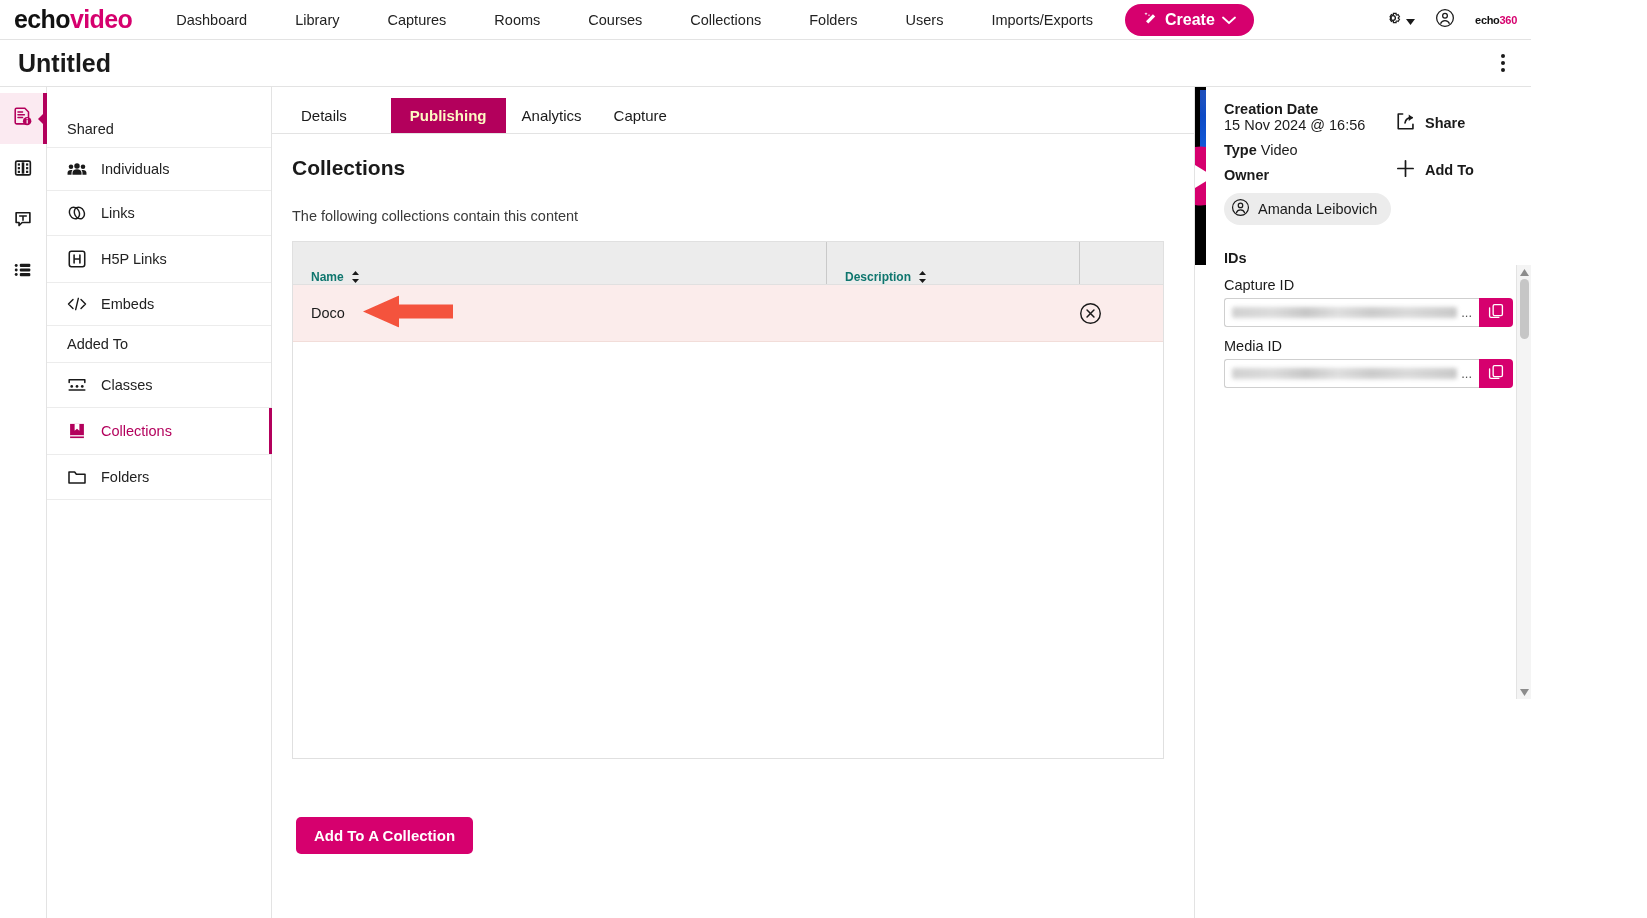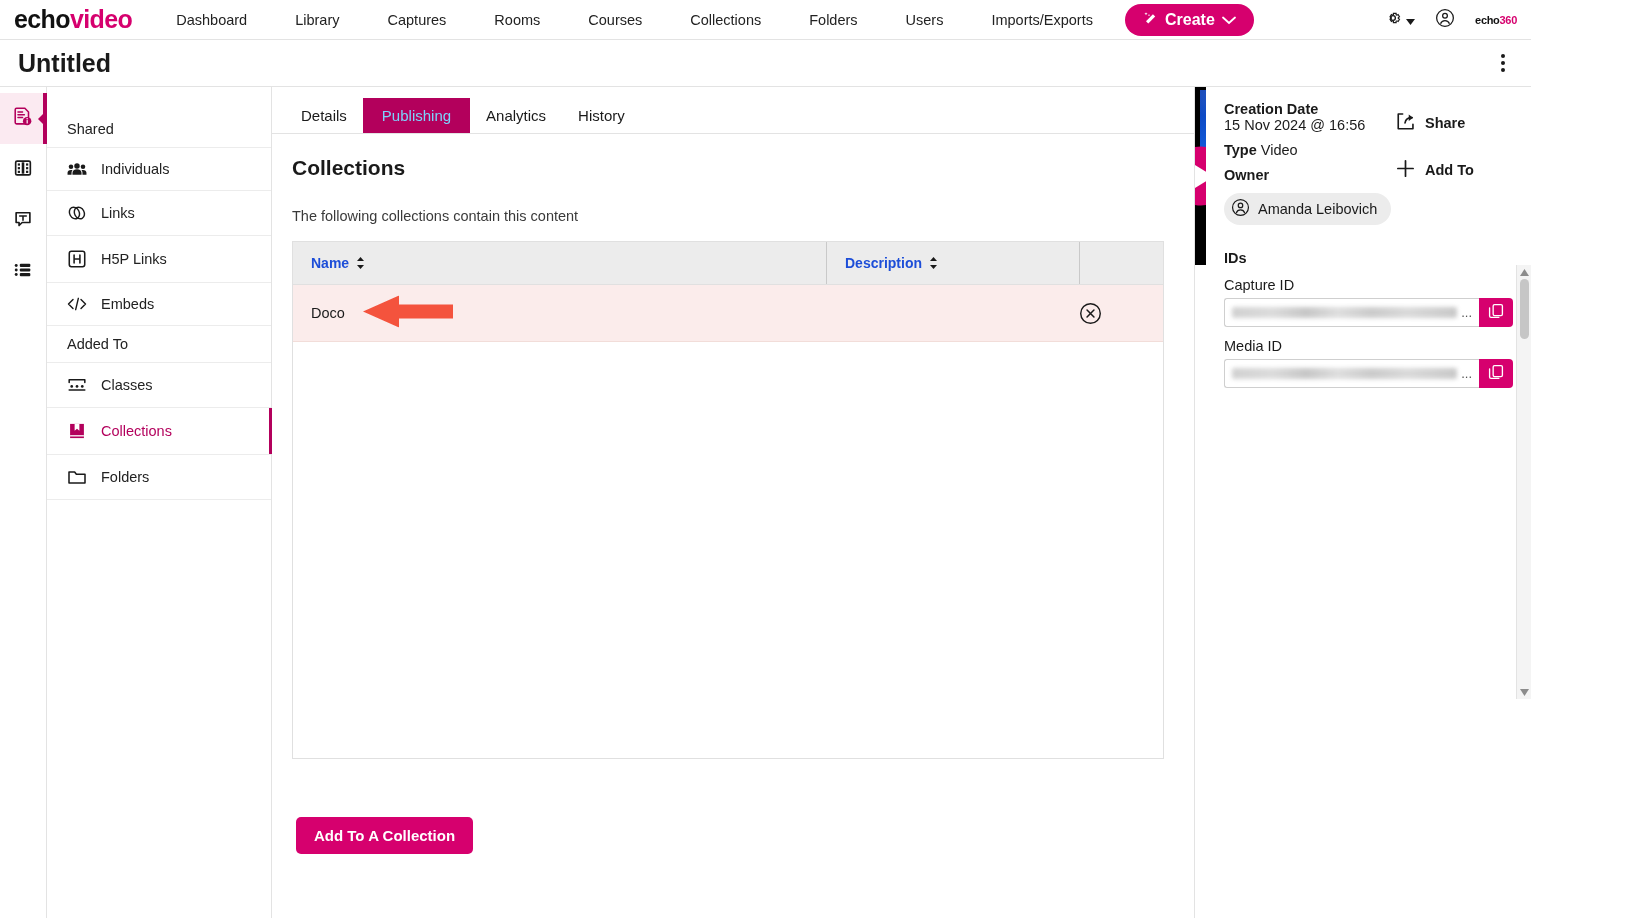--- a/index.html
+++ b/index.html
@@ -140,22 +140,22 @@
     border: 1px solid #e0e0e0;
     height: 518px;
     background: #fff;
   }
   .t-head {
     display: flex; align-items: center;
     background: #ececec; height: 43px;
     border-bottom: 1px solid #e0e0e0;
   }
   .th {
-    font-size: 14px; font-weight: 700; color: #1d4ed8;
-    display: flex; align-items: center; gap: 7px;
+    font-size: 12px; font-weight: 700; color: #0f766e;
+    display: flex; align-items: flex-end; gap: 7px;
     height: 100%;
     padding-left: 18px; cursor: pointer;
   }
   .th.name { flex: 0 0 533px; }
   .th.desc { flex: 0 0 253px; border-left: 1px solid #c9c9c9; }
   .th.actions { flex: 1 1 auto; border-left: 1px solid #c9c9c9; }
   .sort-ico { display:flex; flex-direction:column; line-height:0; gap:1px; }
 
   .t-row {
     display: flex; align-items: center; height: 57px;
@@ -493,23 +493,23 @@
           </svg>
         </span>
         <span>Folders</span>
       </div>
     </div>
 
     <div class="main">
 
       <div style="height:47px; display:flex; align-items:flex-end; border-bottom:1px solid #e3e3e3; padding-left:13px;">
         <div style="font-size:15px; color:#1a1a1a; padding:9px 16px; cursor:pointer;">Details</div>
-        <div style="font-size:15px; color:#7dd3fc; background:#b3005c; padding:9px 19px; cursor:pointer; font-weight:400;">Publishing</div>
+        <div style="font-size:15px; color:#fef9c3; background:#b3005c; padding:9px 19px; cursor:pointer; font-weight:700;margin-left:28px;">Publishing</div>
         <div style="font-size:15px; color:#1a1a1a; padding:9px 16px; cursor:pointer;">Analytics</div>
-        <div style="font-size:15px; color:#1a1a1a; padding:9px 16px; cursor:pointer;">History</div>
+        <div style="font-size:15px; color:#1a1a1a; padding:9px 16px; cursor:pointer;">Capture</div>
       </div>
 
       <div class="main-inner">
         <div class="section-title">Collections</div>
         <div class="section-sub">The following collections contain this content</div>
 
         <div class="table-wrap">
           <div class="t-head">
             <div class="th name">
               <span>Name</span>

